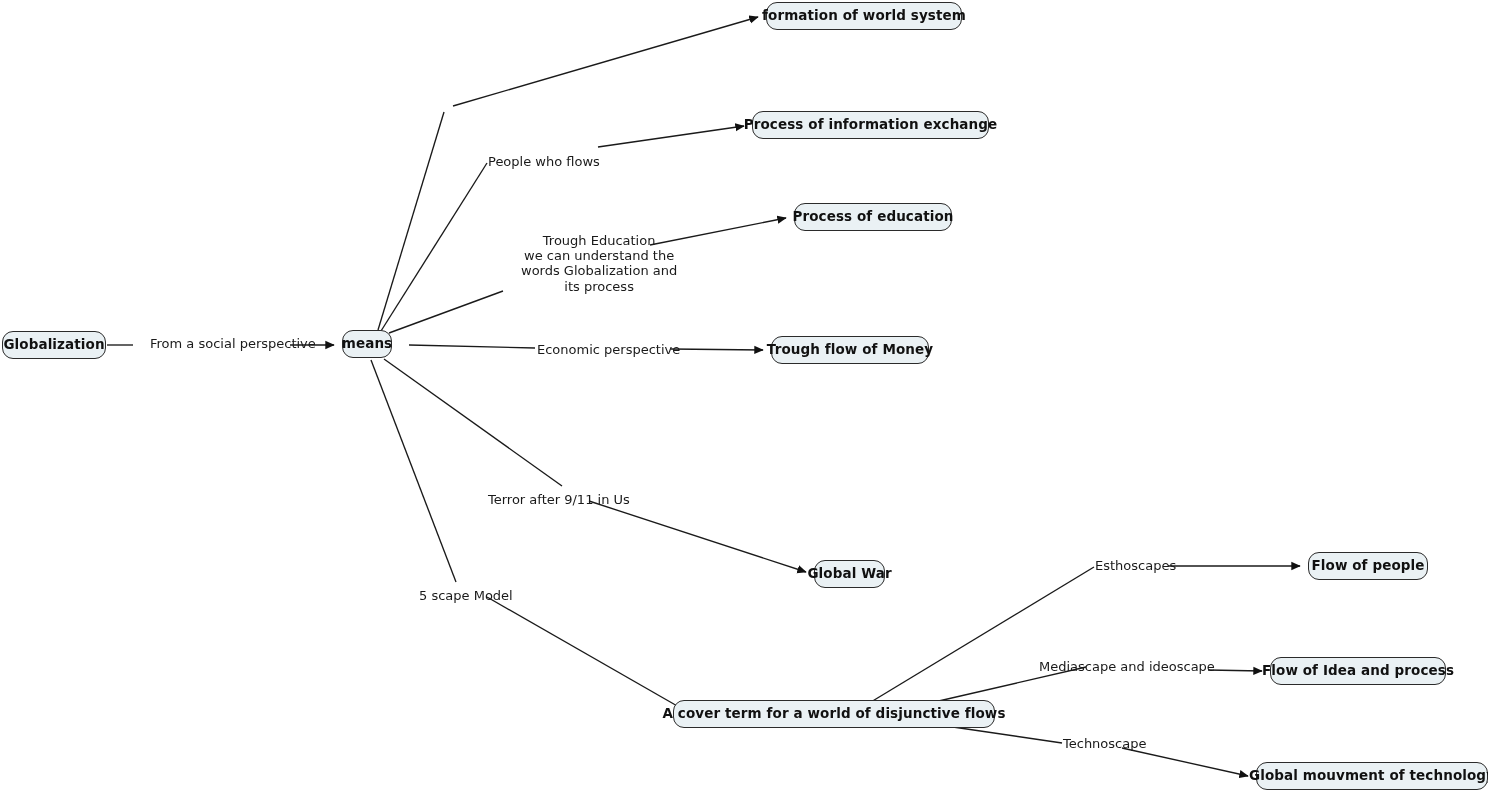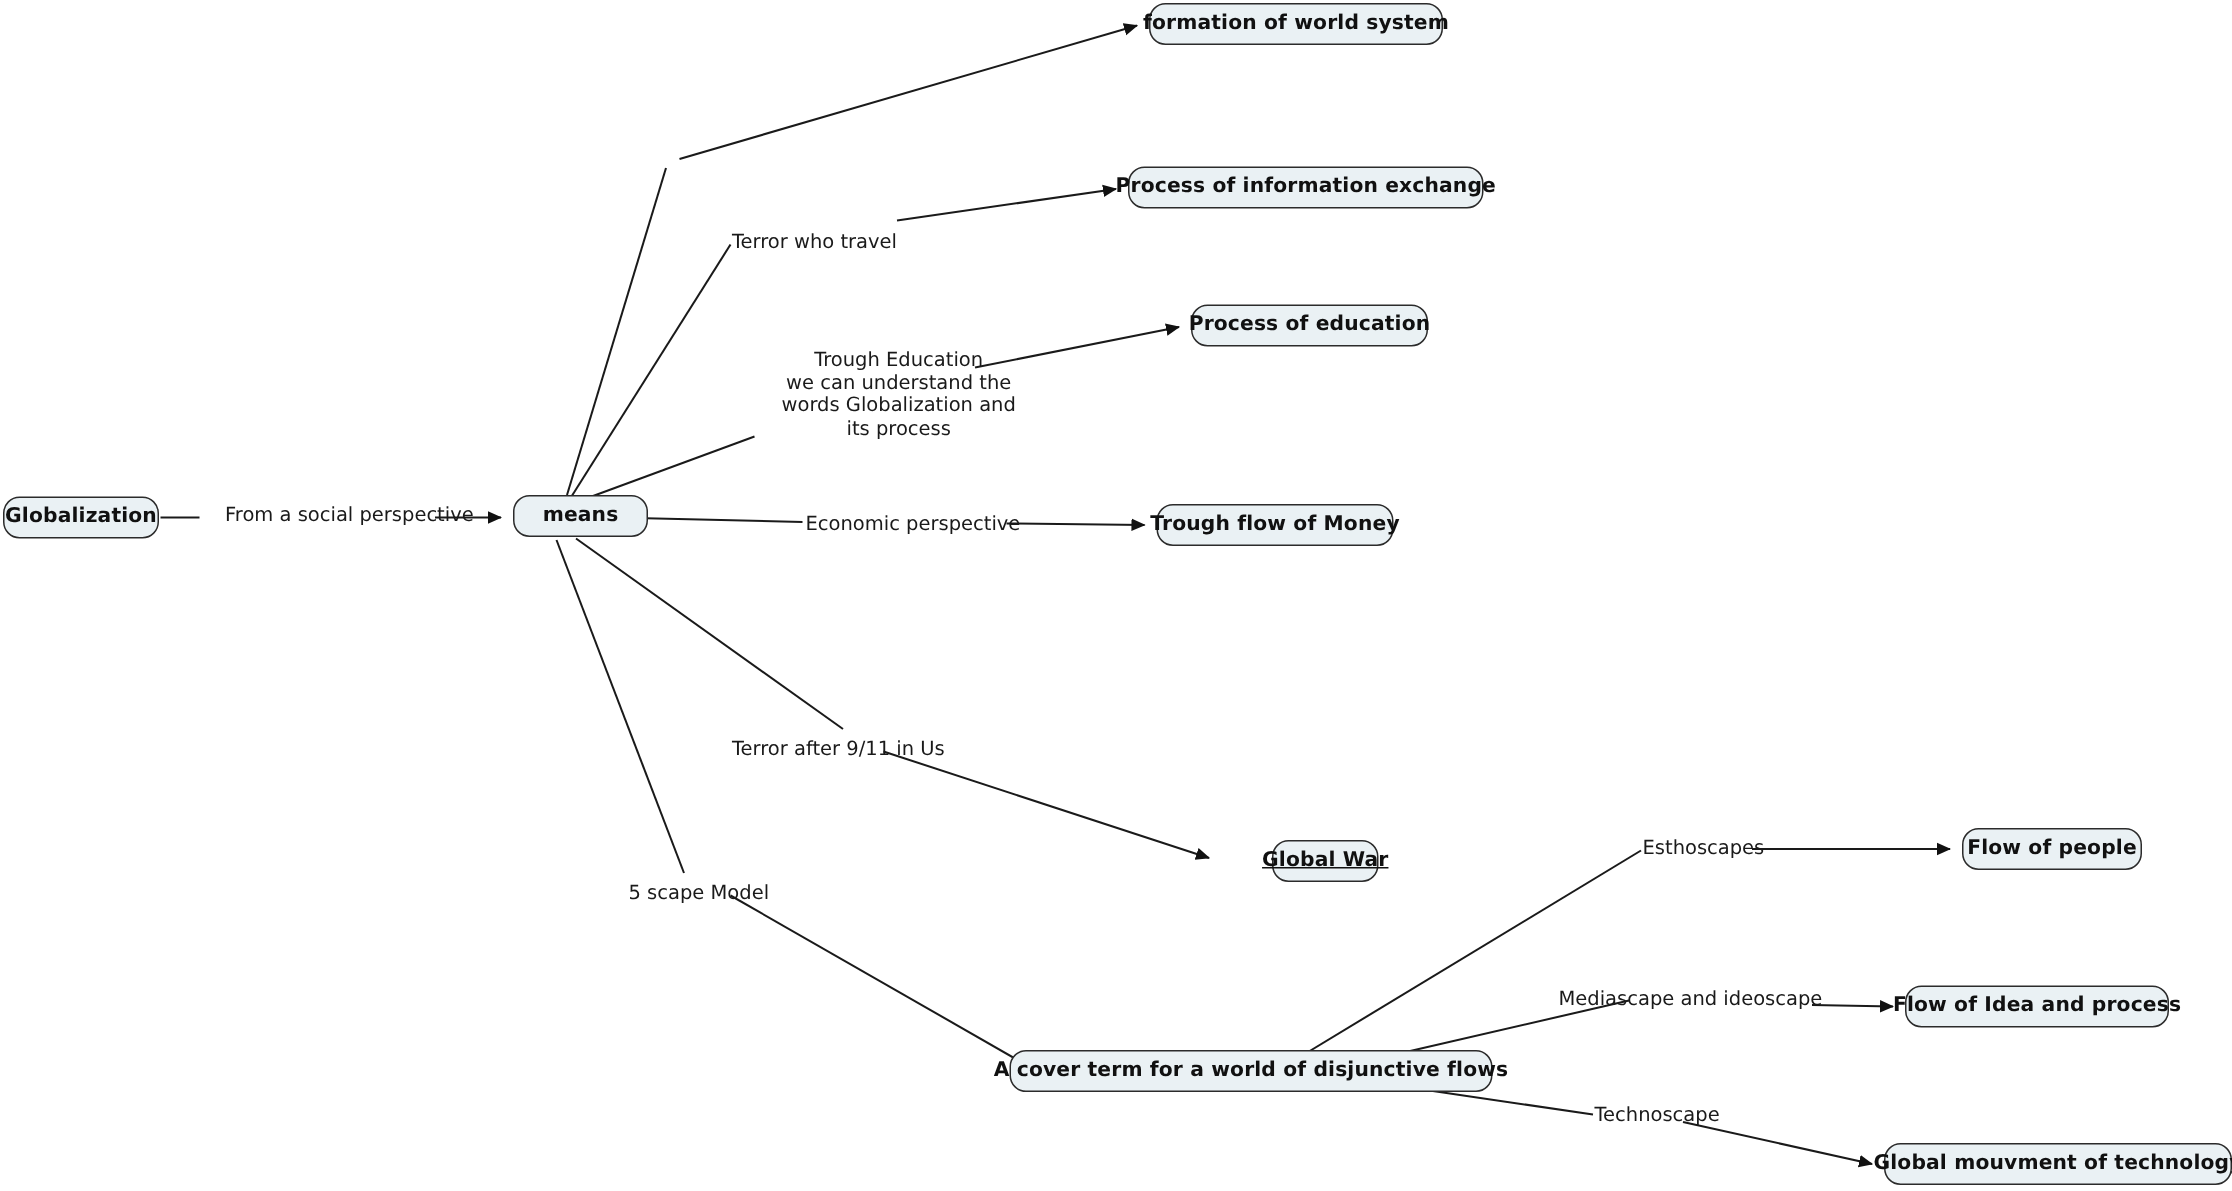--- a/index.html
+++ b/index.html
@@ -102,43 +102,43 @@
       <path d="M 1208 670 L 1262 671" marker-end="url(#arrow)"></path>
 
       <path d="M 953 727 L 1062 743"></path>
       <path d="M 1122 748 L 1248 776" marker-end="url(#arrow)"></path>
 
     </g>
   </svg>
 
   <div class="node" style="left:2px; top:331px; width:104px;">Globalization</div>
 
-  <div class="node" style="left:342px; top:330px; width:90px;">means</div>
+  <div class="node" style="left:342px; top:330px; width:50px;">means</div>
 
   <div class="node" style="left:766px; top:2px; width:196px;">formation of world system</div>
 
   <div class="node" style="left:752px; top:111px; width:237px;">Process of information exchange</div>
 
   <div class="node" style="left:794px; top:203px; width:158px;">Process of education</div>
 
   <div class="node" style="left:771px; top:336px; width:158px;">Trough flow of Money</div>
 
-  <div class="node" style="left:848px; top:560px; width:71px;text-decoration:underline;">Global War</div>
+  <div class="node" style="left:814px; top:560px; width:71px;">Global War</div>
 
   <div class="node" style="left:673px; top:700px; width:322px;">A cover term for a world of disjunctive flows</div>
 
   <div class="node" style="left:1308px; top:552px; width:120px;">Flow of people</div>
 
   <div class="node" style="left:1270px; top:657px; width:176px;">Flow of Idea and process</div>
 
   <div class="node" style="left:1256px; top:762px; width:232px;">Global mouvment of technology</div>
 
   <div class="edge-label" style="left:134px; top:336px;margin-left:16px;">From a social perspective</div>
 
-  <div class="edge-label" style="left:488px; top:154px;">Terror who travel</div>
+  <div class="edge-label" style="left:488px; top:154px;">People who flows</div>
 
   <div class="edge-label multiline" style="left:521px; top:233px;">Trough Education
 we can understand the
 words Globalization and
 its process</div>
 
   <div class="edge-label" style="left:537px; top:342px;">Economic perspective</div>
 
   <div class="edge-label" style="left:488px; top:492px;">Terror after 9/11 in Us</div>
 

